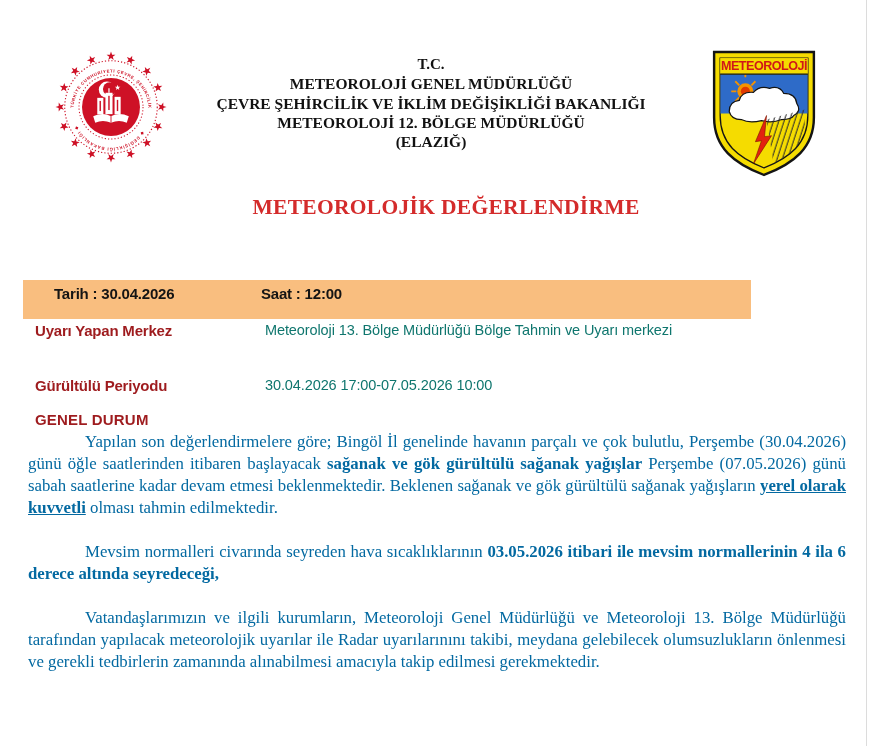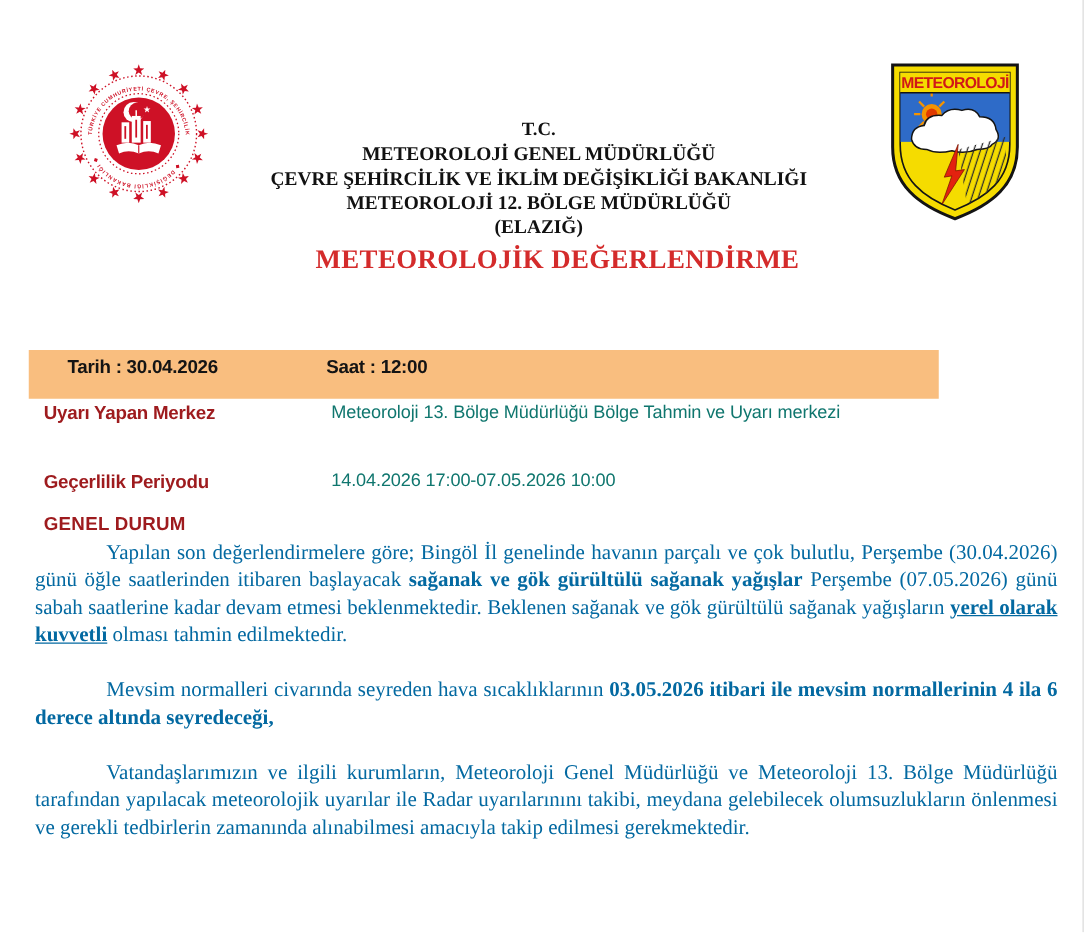--- a/index.html
+++ b/index.html
@@ -10,21 +10,21 @@
   .right-edge{position:absolute;left:866px;top:0;width:1px;height:746px;background:#dcdcdc;}
 
   
   .seal{position:absolute;left:50px;top:46px;width:122px;height:122px;}
   .shield{position:absolute;left:711px;top:49px;width:106px;height:129px;}
   .letterhead{
     position:absolute;left:6px;top:55px;width:850px;text-align:center;
     font-family:"Liberation Serif",serif;font-weight:bold;font-size:15.5px;line-height:19.3px;
     color:#111;
   }
-  .letterhead .l1{font-size:15px;margin-top:40px;}
+  .letterhead .l1{font-size:15px;}
 
   
   .doc-title{
     position:absolute;left:0;top:195px;width:836px;margin:0;text-align:center;
     font-family:"Liberation Serif",serif;font-weight:bold;font-size:21.5px;
     letter-spacing:.3px;color:var(--title-red,#D42B2B);padding-left:28px;
   }
 
   
   .banner{position:absolute;left:23px;top:280px;width:728px;height:39px;background:var(--banner-bg,#F9BE7F);}
@@ -159,22 +159,22 @@
   <div class="banner">
     <span class="tarih">Tarih : 30.04.2026</span>
     <span class="saat">Saat : 12:00</span>
   </div>
 
   <div class="irow r1">
     <span class="ilabel">Uyarı Yapan Merkez</span>
     <span class="ival">Meteoroloji 13. Bölge Müdürlüğü Bölge Tahmin ve Uyarı merkezi</span>
   </div>
   <div class="irow r3">
-    <span class="ilabel">Geçerlilik Periyodu</span>
-    <span class="ival">14.04.2026 17:00-07.05.2026 10:00</span>
+    <span class="ilabel">Gürültülü Periyodu</span>
+    <span class="ival">30.04.2026 17:00-07.05.2026 10:00</span>
   </div>
 
   <div class="genel-durum">GENEL DURUM</div>
   <div class="paragraphs">
     <p><span>Yapılan son değerlendirmelere göre; Bingöl İl genelinde  havanın parçalı ve çok bulutlu, Perşembe (30.04.2026) günü öğle saatlerinden itibaren başlayacak </span><span class="b">sağanak ve gök gürültülü sağanak yağışlar</span><span> Perşembe (07.05.2026) günü sabah  saatlerine kadar devam etmesi beklenmektedir. Beklenen sağanak ve gök gürültülü sağanak yağışların </span><span class="b u">yerel olarak kuvvetli</span><span> olması tahmin edilmektedir.</span></p>
     <p><span>Mevsim normalleri civarında seyreden hava sıcaklıklarının </span><span class="b">03.05.2026 itibari ile mevsim normallerinin 4 ila 6  derece altında seyredeceği,</span></p>
     <p><span>Vatandaşlarımızın ve ilgili kurumların, Meteoroloji Genel Müdürlüğü ve Meteoroloji 13. Bölge Müdürlüğü tarafından yapılacak meteorolojik uyarılar ile Radar uyarılarınını takibi, meydana gelebilecek olumsuzlukların önlenmesi ve gerekli tedbirlerin zamanında alınabilmesi amacıyla takip edilmesi gerekmektedir.</span></p>
   </div>
 </div>
 

